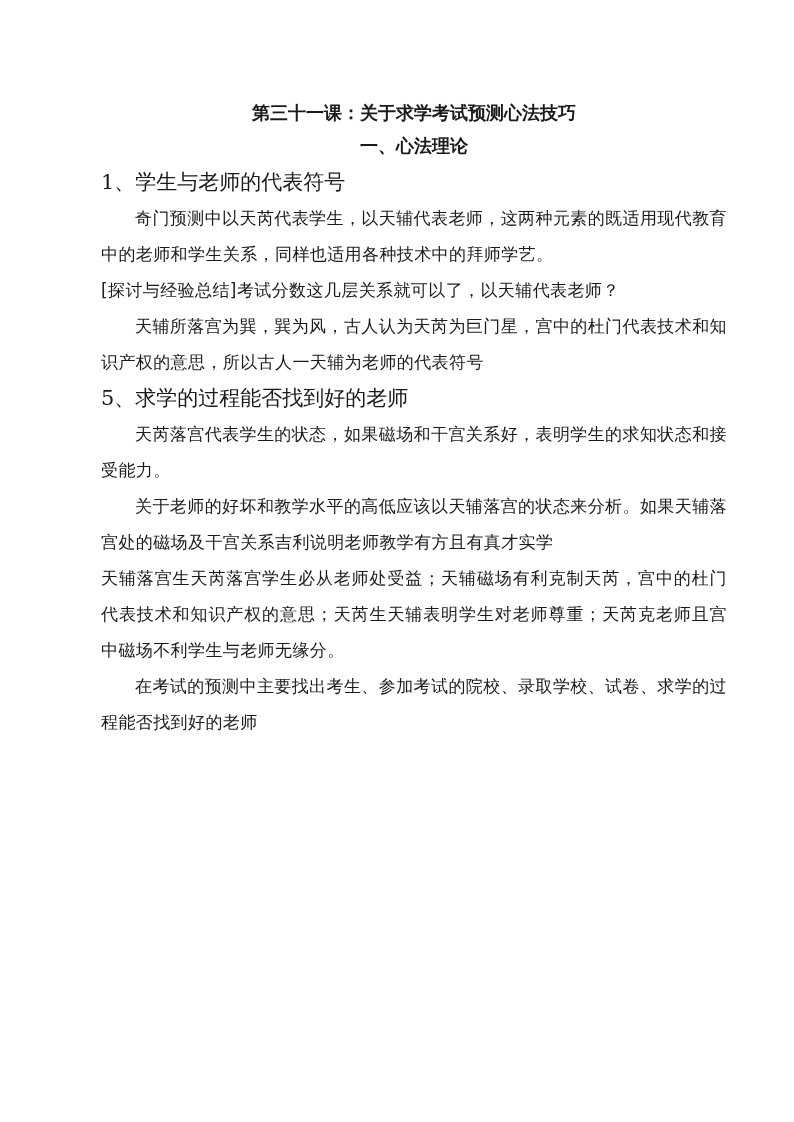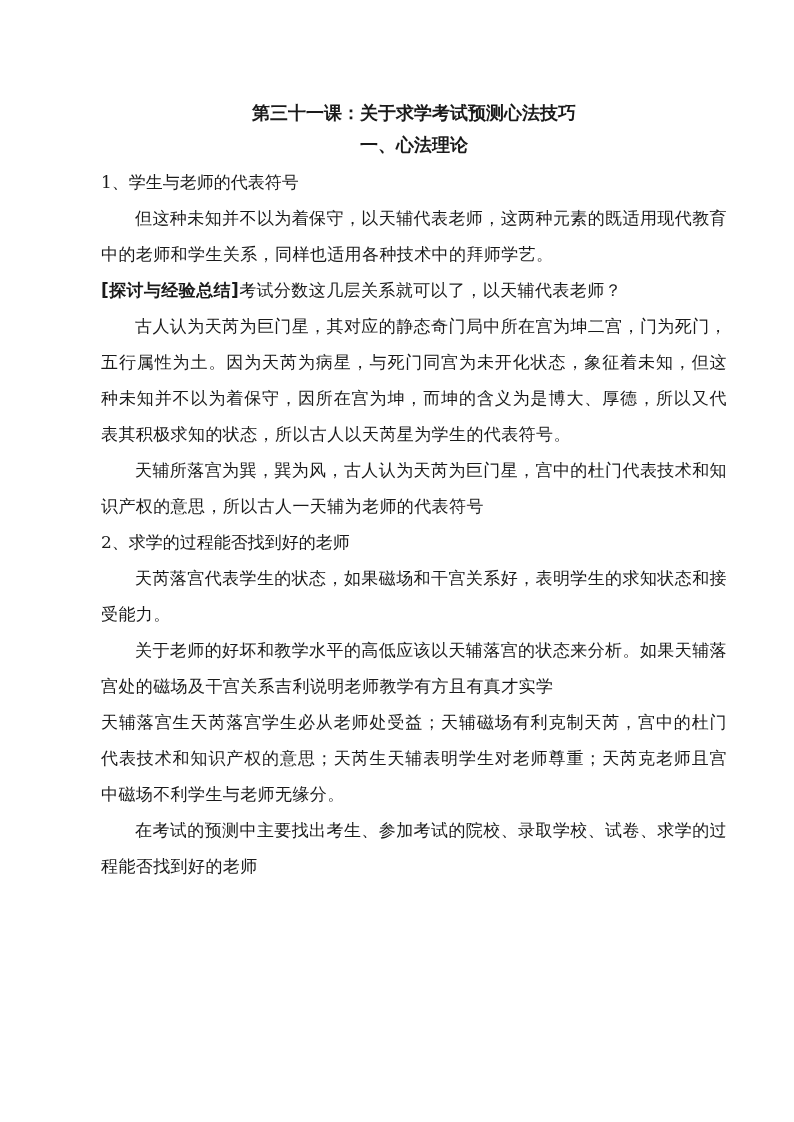--- a/index.html
+++ b/index.html
@@ -31,55 +31,54 @@
       margin: 0;
       font-family: "DejaVu Sans", "Liberation Sans", sans-serif;
     }
     .subtitle {
       text-align: center;
       font-weight: bold;
       font-size: 18px;
       line-height: 36px;
       height: 36px;
       margin: 0 0 0 0;
-      font-family: Liberation Mono, monospace;
+      font-family: Liberation Sans, sans-serif;
     }
     .line {
       font-size: 17px;
       line-height: 36px;
       margin: 0;
       text-align: justify;
       white-space: normal;
       letter-spacing: 0.4px;
     }
     .indent {
       text-indent: 34px;
     }
     .heading {
-      font-size: 17px;
+      font-size: 21px;
       line-height: 36px;
       margin: 0;
     }
     .bold-label {
-      font-weight: bold;
+      font-weight: normal;
       font-family: "DejaVu Sans", "Liberation Sans", sans-serif;
     }
   </style>
 </head>
 <body>
 
 <div class="page">
   <h1 class="title">第三十一课：关于求学考试预测心法技巧</h1>
   <h2 class="subtitle">一、心法理论</h2>
 
   <p class="heading">1、学生与老师的代表符号</p>
-  <p class="line indent">但这种未知并不以为着保守，以天辅代表老师，这两种元素的既适用现代教育中的老师和学生关系，同样也适用各种技术中的拜师学艺。</p>
+  <p class="line indent">奇门预测中以天芮代表学生，以天辅代表老师，这两种元素的既适用现代教育中的老师和学生关系，同样也适用各种技术中的拜师学艺。</p>
   <p class="line"><span class="bold-label">[探讨与经验总结]</span><span>考试分数这几层关系就可以了，以天辅代表老师？</span></p>
-  <p class="line indent">古人认为天芮为巨门星，其对应的静态奇门局中所在宫为坤二宫，门为死门，五行属性为土。因为天芮为病星，与死门同宫为未开化状态，象征着未知，但这种未知并不以为着保守，因所在宫为坤，而坤的含义为是博大、厚德，所以又代表其积极求知的状态，所以古人以天芮星为学生的代表符号。</p>
   <p class="line indent">天辅所落宫为巽，巽为风，古人认为天芮为巨门星，宫中的杜门代表技术和知识产权的意思，所以古人一天辅为老师的代表符号</p>
 
-  <p class="heading">2、求学的过程能否找到好的老师</p>
+  <p class="heading">5、求学的过程能否找到好的老师</p>
   <p class="line indent">天芮落宫代表学生的状态，如果磁场和干宫关系好，表明学生的求知状态和接受能力。</p>
   <p class="line indent">关于老师的好坏和教学水平的高低应该以天辅落宫的状态来分析。如果天辅落宫处的磁场及干宫关系吉利说明老师教学有方且有真才实学</p>
   <p class="line">天辅落宫生天芮落宫学生必从老师处受益；天辅磁场有利克制天芮，宫中的杜门代表技术和知识产权的意思；天芮生天辅表明学生对老师尊重；天芮克老师且宫中磁场不利学生与老师无缘分。</p>
 
   <p class="line indent">在考试的预测中主要找出考生、参加考试的院校、录取学校、试卷、求学的过程能否找到好的老师</p>
 </div>
 
 </body></html>

